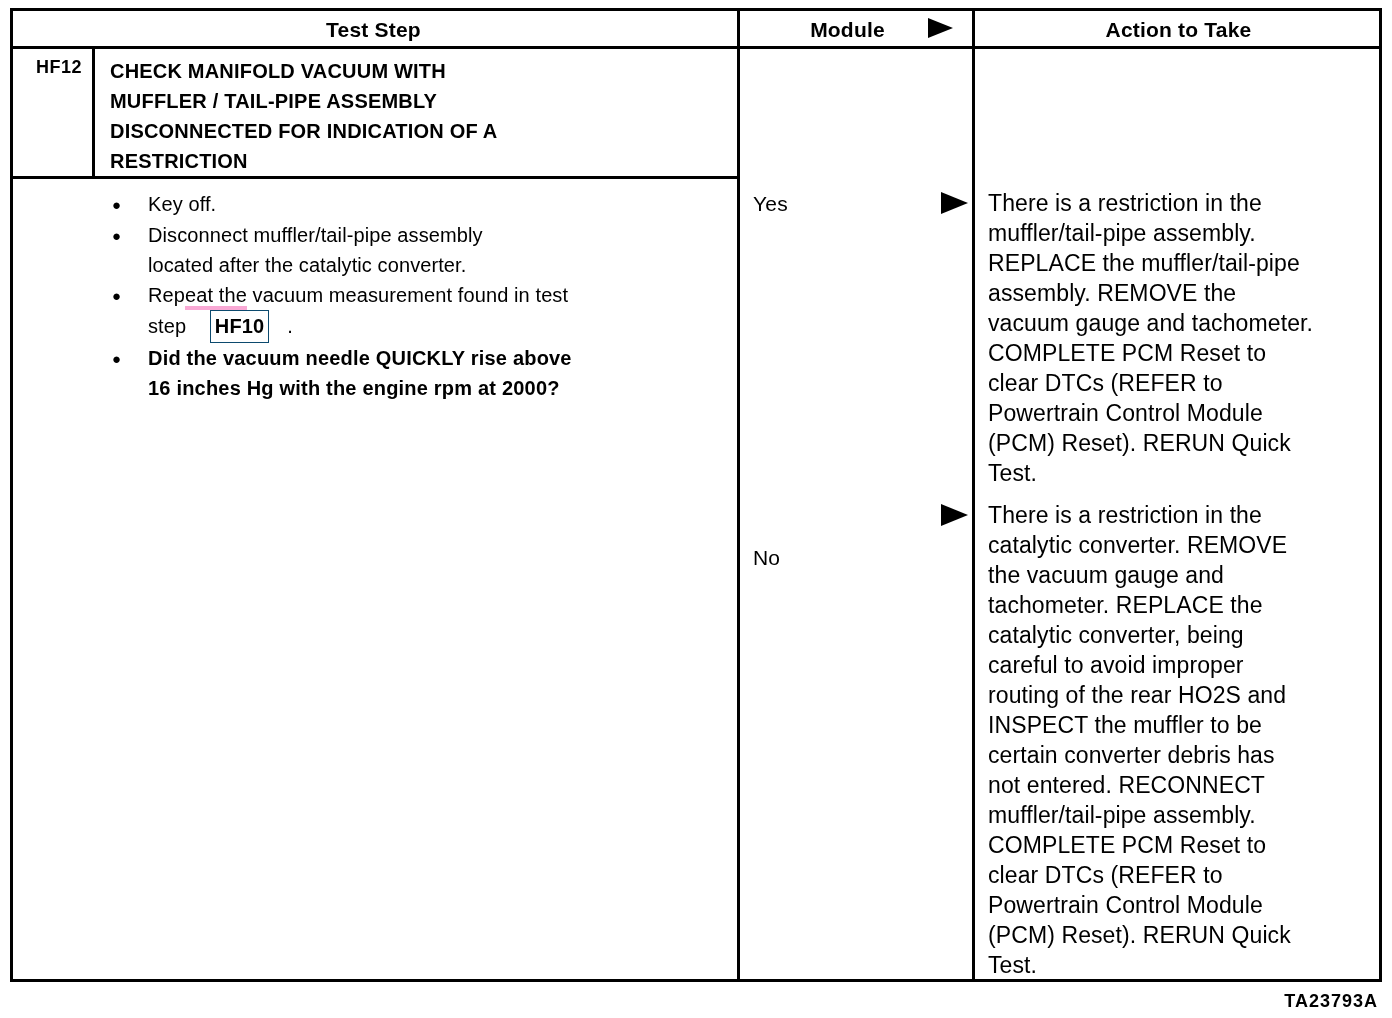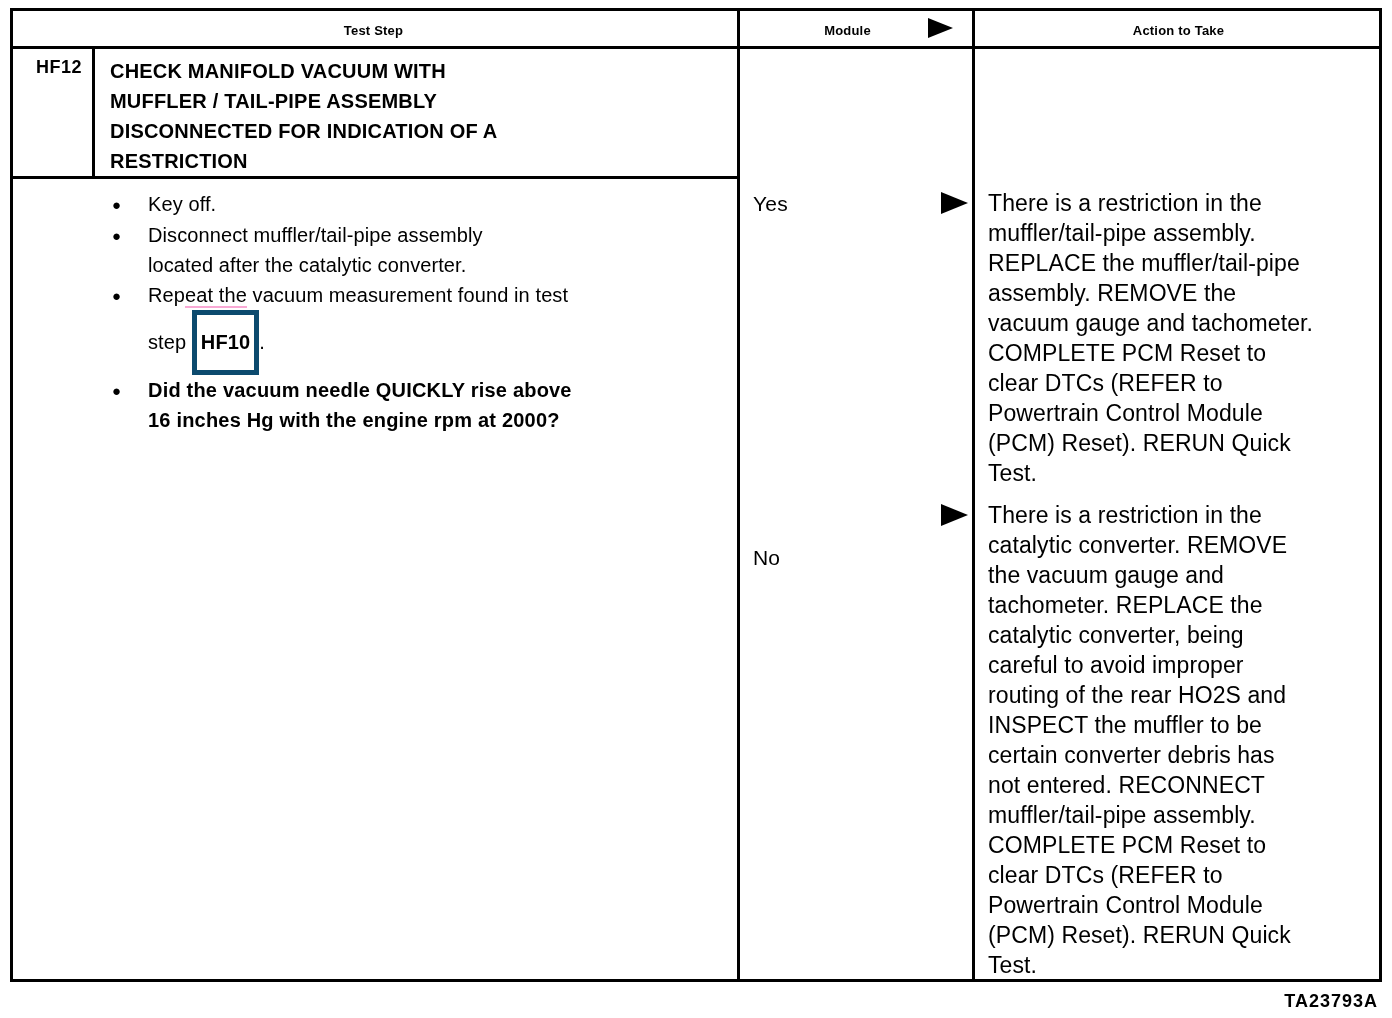--- a/index.html
+++ b/index.html
@@ -12,45 +12,45 @@
     overflow:hidden;
     -webkit-font-smoothing:none;
   }
   .line{position:absolute;background:#000;}
   .outer-border{
     position:absolute;left:10px;top:8px;width:1366px;height:968px;
     border:3px solid #000;
   }
   .hdr{
     position:absolute;top:14px;height:32px;
-    font-size:13px;font-weight:bold;
+    font-size:21px;font-weight:bold;
     display:flex;align-items:center;justify-content:center;
     letter-spacing:0.2px;
   }
   .cell-id{
     position:absolute;left:36px;top:57px;
     font-size:18px;font-weight:bold;letter-spacing:0.5px;
   }
   .title-block{
     position:absolute;left:110px;top:56px;width:600px;
     font-size:20px;font-weight:bold;line-height:30px;
     white-space:pre-line;letter-spacing:0.2px;
   }
   .bullets{position:absolute;left:112px;top:189px;width:625px;}
   .bullet-item{display:flex;line-height:30px;font-size:20px;}
   .bullet-mark{
     flex:0 0 36px;font-size:15px;line-height:30px;
     padding-top:1px;
   }
   .bullet-text{flex:1;white-space:pre-line;letter-spacing:0.1px;}
   .bullet-text.bold{font-weight:bold;letter-spacing:0.2px;}
-  .u-part{border-bottom:2px solid #f9a8d4;margin-top:20px;}
+  .u-part{border-bottom:4px solid #f9a8d4;margin-top:20px;}
   .ref-box{
-    display:inline-block;border:5px solid #0c4a6e;
-    padding:16px 4px;margin:0 0;
+    display:inline-block;border:1px solid #0c4a6e;
+    padding:4px 4px;margin:0 18px;
     font-weight:bold;line-height:23px;
   }
   .result-label{
     position:absolute;left:753px;
     font-size:21px;line-height:30px;letter-spacing:0.2px;
   }
   .arrow-right{
     position:absolute;width:0;height:0;
     border-top:11px solid transparent;
     border-bottom:11px solid transparent;

